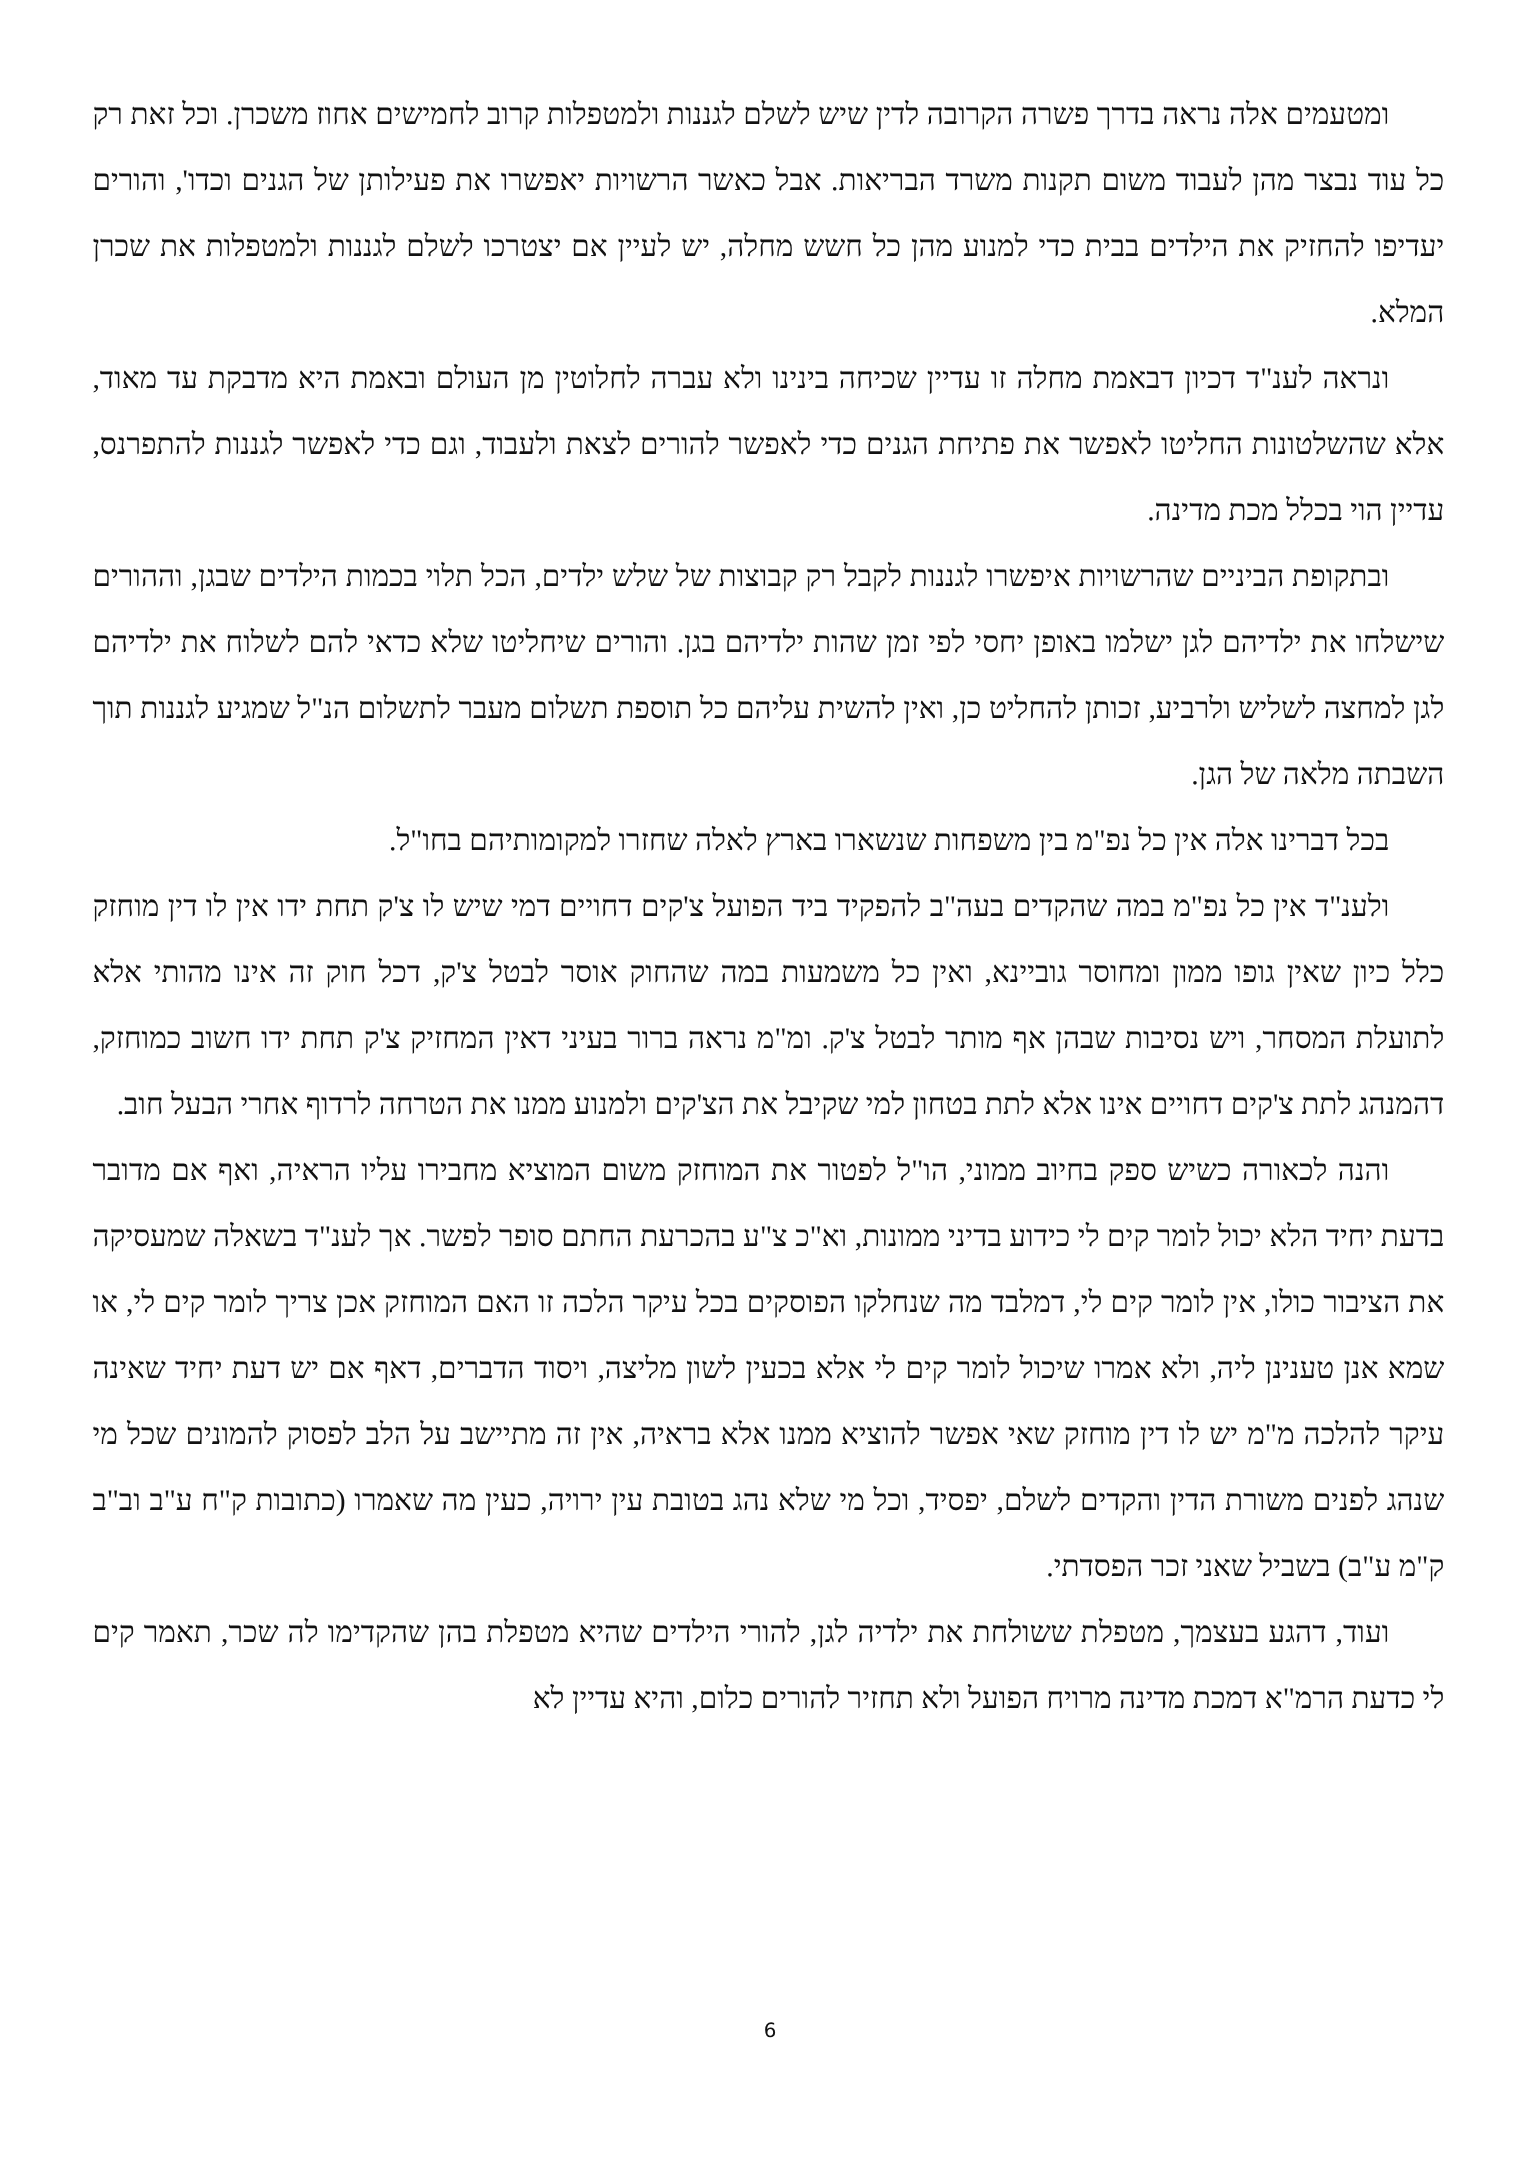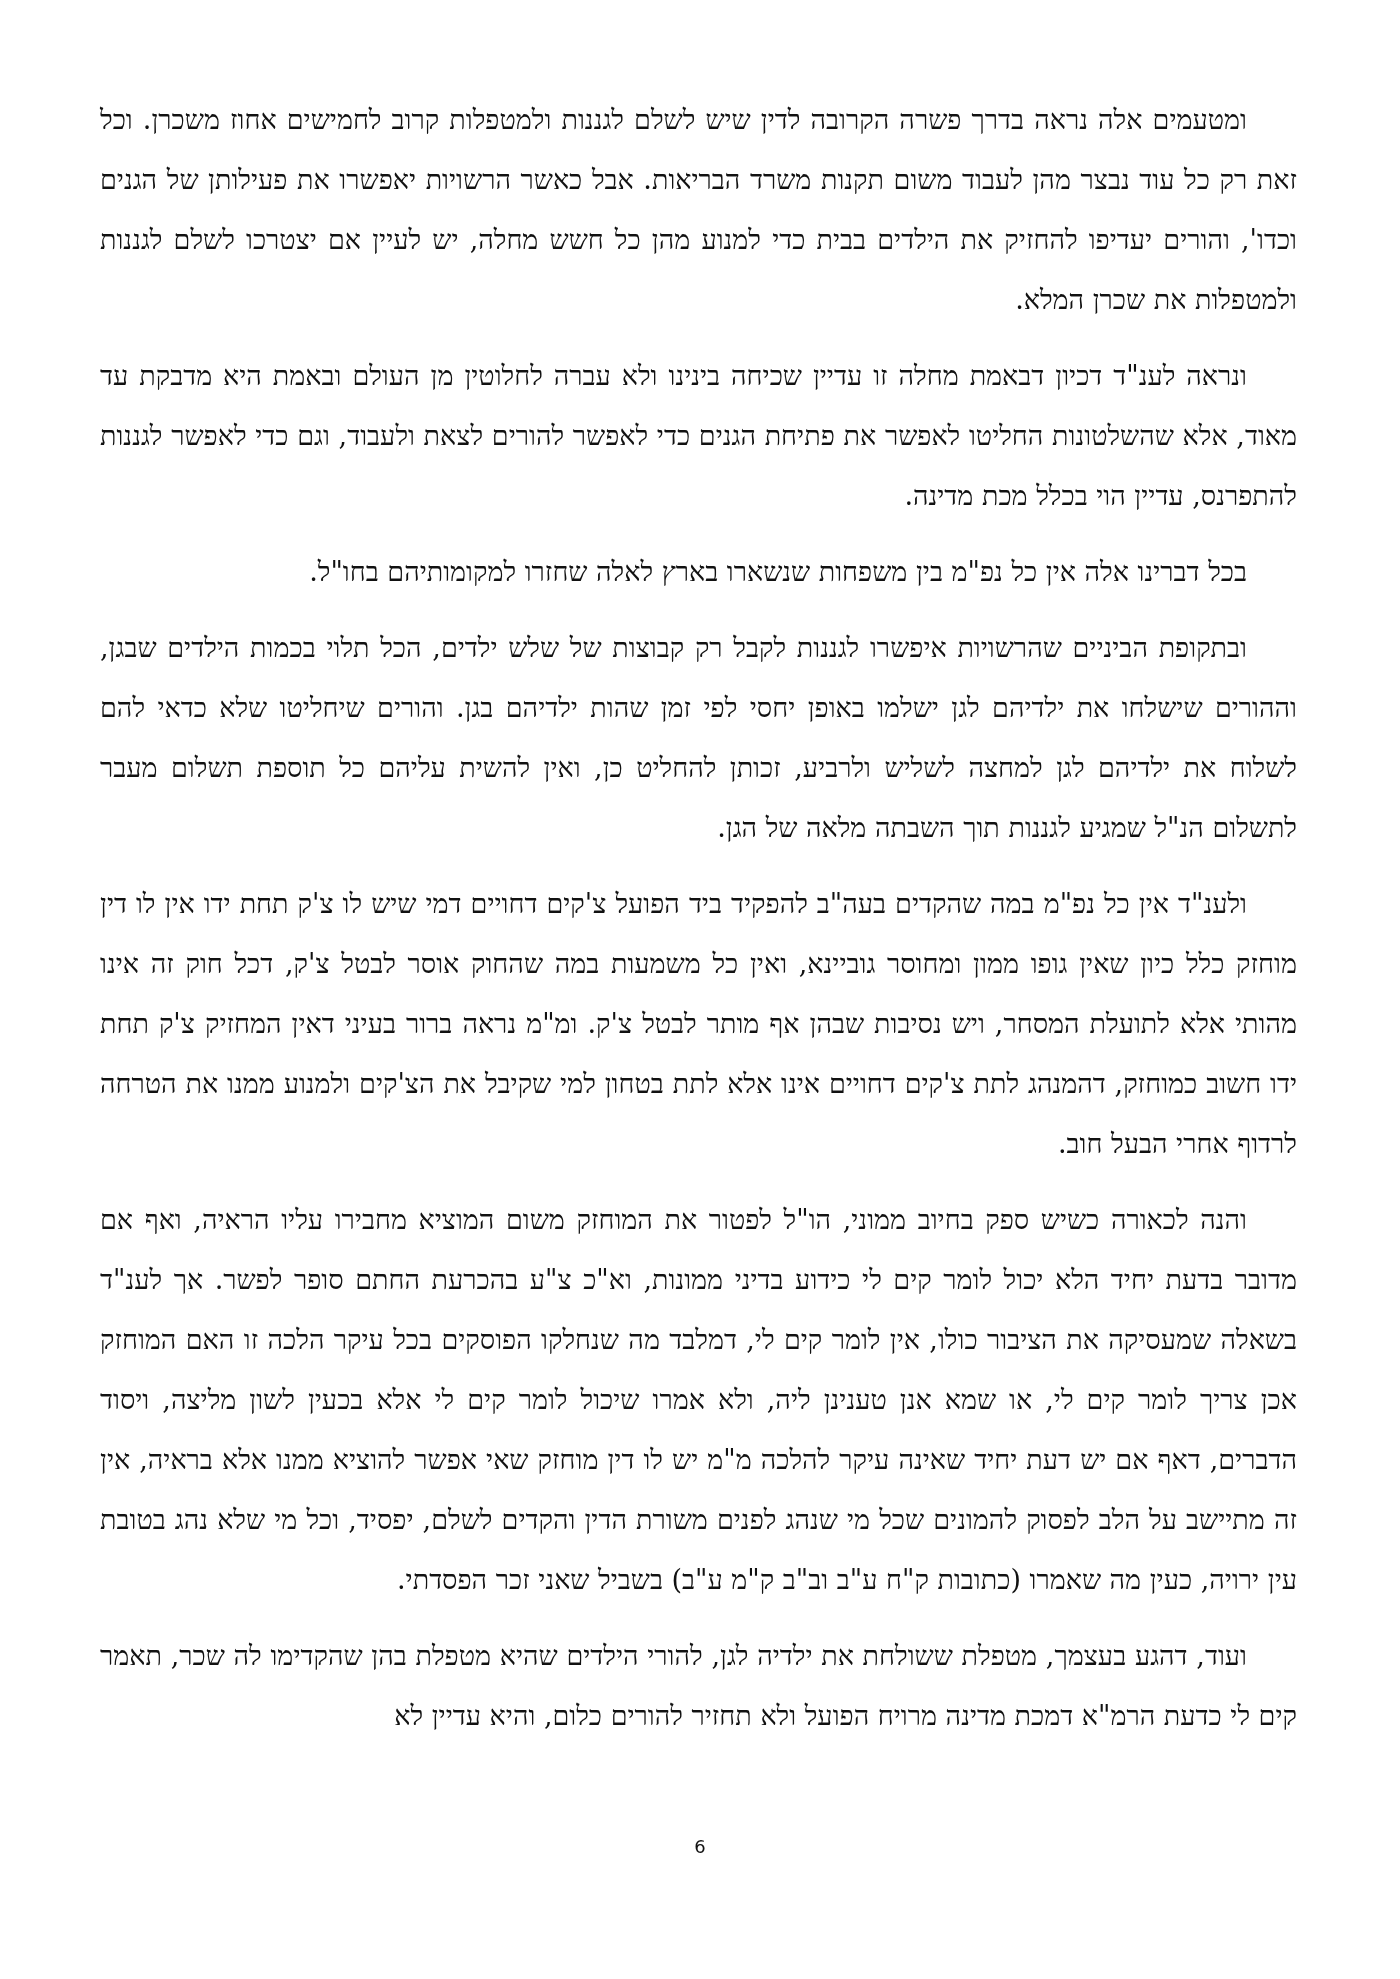--- a/index.html
+++ b/index.html
@@ -10,38 +10,38 @@
     top: 74px;
     width: 1229px;
     direction: rtl;
     font-family: "DejaVu Serif", "Liberation Serif", serif;
     font-size: 27px;
     line-height: 60px;
     color: #111111;
     text-align: justify;
     text-align-last: right;
   }
-  .para { margin: 16px; text-indent: 50px; }
+  .para { margin: 0; text-indent: 50px; font-family: Liberation Serif, serif; }
   .page-number {
     position: absolute;
     left: 690px;
     top: 1836px;
     width: 20px;
     text-align: center;
     font-family: "DejaVu Sans", "Liberation Sans", sans-serif;
     font-size: 18px;
     color: #111111;
   }
 </style>
 </head>
 <body>
 
 <div class="page">
   <p class="para">ומטעמים אלה נראה בדרך פשרה הקרובה לדין שיש לשלם לגננות ולמטפלות קרוב לחמישים אחוז משכרן. וכל זאת רק כל עוד נבצר מהן לעבוד משום תקנות משרד הבריאות. אבל כאשר הרשויות יאפשרו את פעילותן של הגנים וכדו', והורים יעדיפו להחזיק את הילדים בבית כדי למנוע מהן כל חשש מחלה, יש לעיין אם יצטרכו לשלם לגננות ולמטפלות את שכרן המלא.</p>
   <p class="para">ונראה לענ"ד דכיון דבאמת מחלה זו עדיין שכיחה בינינו ולא עברה לחלוטין מן העולם ובאמת היא מדבקת עד מאוד, אלא שהשלטונות החליטו לאפשר את פתיחת הגנים כדי לאפשר להורים לצאת ולעבוד, וגם כדי לאפשר לגננות להתפרנס, עדיין הוי בכלל מכת מדינה.</p>
+  <p class="para">ובתקופת הביניים שהרשויות איפשרו לגננות לקבל רק קבוצות של שלש ילדים, הכל תלוי בכמות הילדים שבגן, וההורים שישלחו את ילדיהם לגן ישלמו באופן יחסי לפי זמן שהות ילדיהם בגן. והורים שיחליטו שלא כדאי להם לשלוח את ילדיהם לגן למחצה לשליש ולרביע, זכותן להחליט כן, ואין להשית עליהם כל תוספת תשלום מעבר לתשלום הנ"ל שמגיע לגננות תוך השבתה מלאה של הגן.</p>
   <p class="para">בכל דברינו אלה אין כל נפ"מ בין משפחות שנשארו בארץ לאלה שחזרו למקומותיהם בחו"ל.</p>
-  <p class="para">ובתקופת הביניים שהרשויות איפשרו לגננות לקבל רק קבוצות של שלש ילדים, הכל תלוי בכמות הילדים שבגן, וההורים שישלחו את ילדיהם לגן ישלמו באופן יחסי לפי זמן שהות ילדיהם בגן. והורים שיחליטו שלא כדאי להם לשלוח את ילדיהם לגן למחצה לשליש ולרביע, זכותן להחליט כן, ואין להשית עליהם כל תוספת תשלום מעבר לתשלום הנ"ל שמגיע לגננות תוך השבתה מלאה של הגן.</p>
   <p class="para">ולענ"ד אין כל נפ"מ במה שהקדים בעה"ב להפקיד ביד הפועל צ'קים דחויים דמי שיש לו צ'ק תחת ידו אין לו דין מוחזק כלל כיון שאין גופו ממון ומחוסר גוביינא, ואין כל משמעות במה שהחוק אוסר לבטל צ'ק, דכל חוק זה אינו מהותי אלא לתועלת המסחר, ויש נסיבות שבהן אף מותר לבטל צ'ק. ומ"מ נראה ברור בעיני דאין המחזיק צ'ק תחת ידו חשוב כמוחזק, דהמנהג לתת צ'קים דחויים אינו אלא לתת בטחון למי שקיבל את הצ'קים ולמנוע ממנו את הטרחה לרדוף אחרי הבעל חוב.</p>
   <p class="para">והנה לכאורה כשיש ספק בחיוב ממוני, הו"ל לפטור את המוחזק משום המוציא מחבירו עליו הראיה, ואף אם מדובר בדעת יחיד הלא יכול לומר קים לי כידוע בדיני ממונות, וא"כ צ"ע בהכרעת החתם סופר לפשר. אך לענ"ד בשאלה שמעסיקה את הציבור כולו, אין לומר קים לי, דמלבד מה שנחלקו הפוסקים בכל עיקר הלכה זו האם המוחזק אכן צריך לומר קים לי, או שמא אנן טענינן ליה, ולא אמרו שיכול לומר קים לי אלא בכעין לשון מליצה, ויסוד הדברים, דאף אם יש דעת יחיד שאינה עיקר להלכה מ"מ יש לו דין מוחזק שאי אפשר להוציא ממנו אלא בראיה, אין זה מתיישב על הלב לפסוק להמונים שכל מי שנהג לפנים משורת הדין והקדים לשלם, יפסיד, וכל מי שלא נהג בטובת עין ירויה, כעין מה שאמרו (כתובות ק"ח ע"ב וב"ב ק"מ ע"ב) בשביל שאני זכר הפסדתי.</p>
   <p class="para">ועוד, דהגע בעצמך, מטפלת ששולחת את ילדיה לגן, להורי הילדים שהיא מטפלת בהן שהקדימו לה שכר, תאמר קים לי כדעת הרמ"א דמכת מדינה מרויח הפועל ולא תחזיר להורים כלום, והיא עדיין לא</p>
 </div>
 
 <div class="page-number">6</div>
 
 </body></html>

